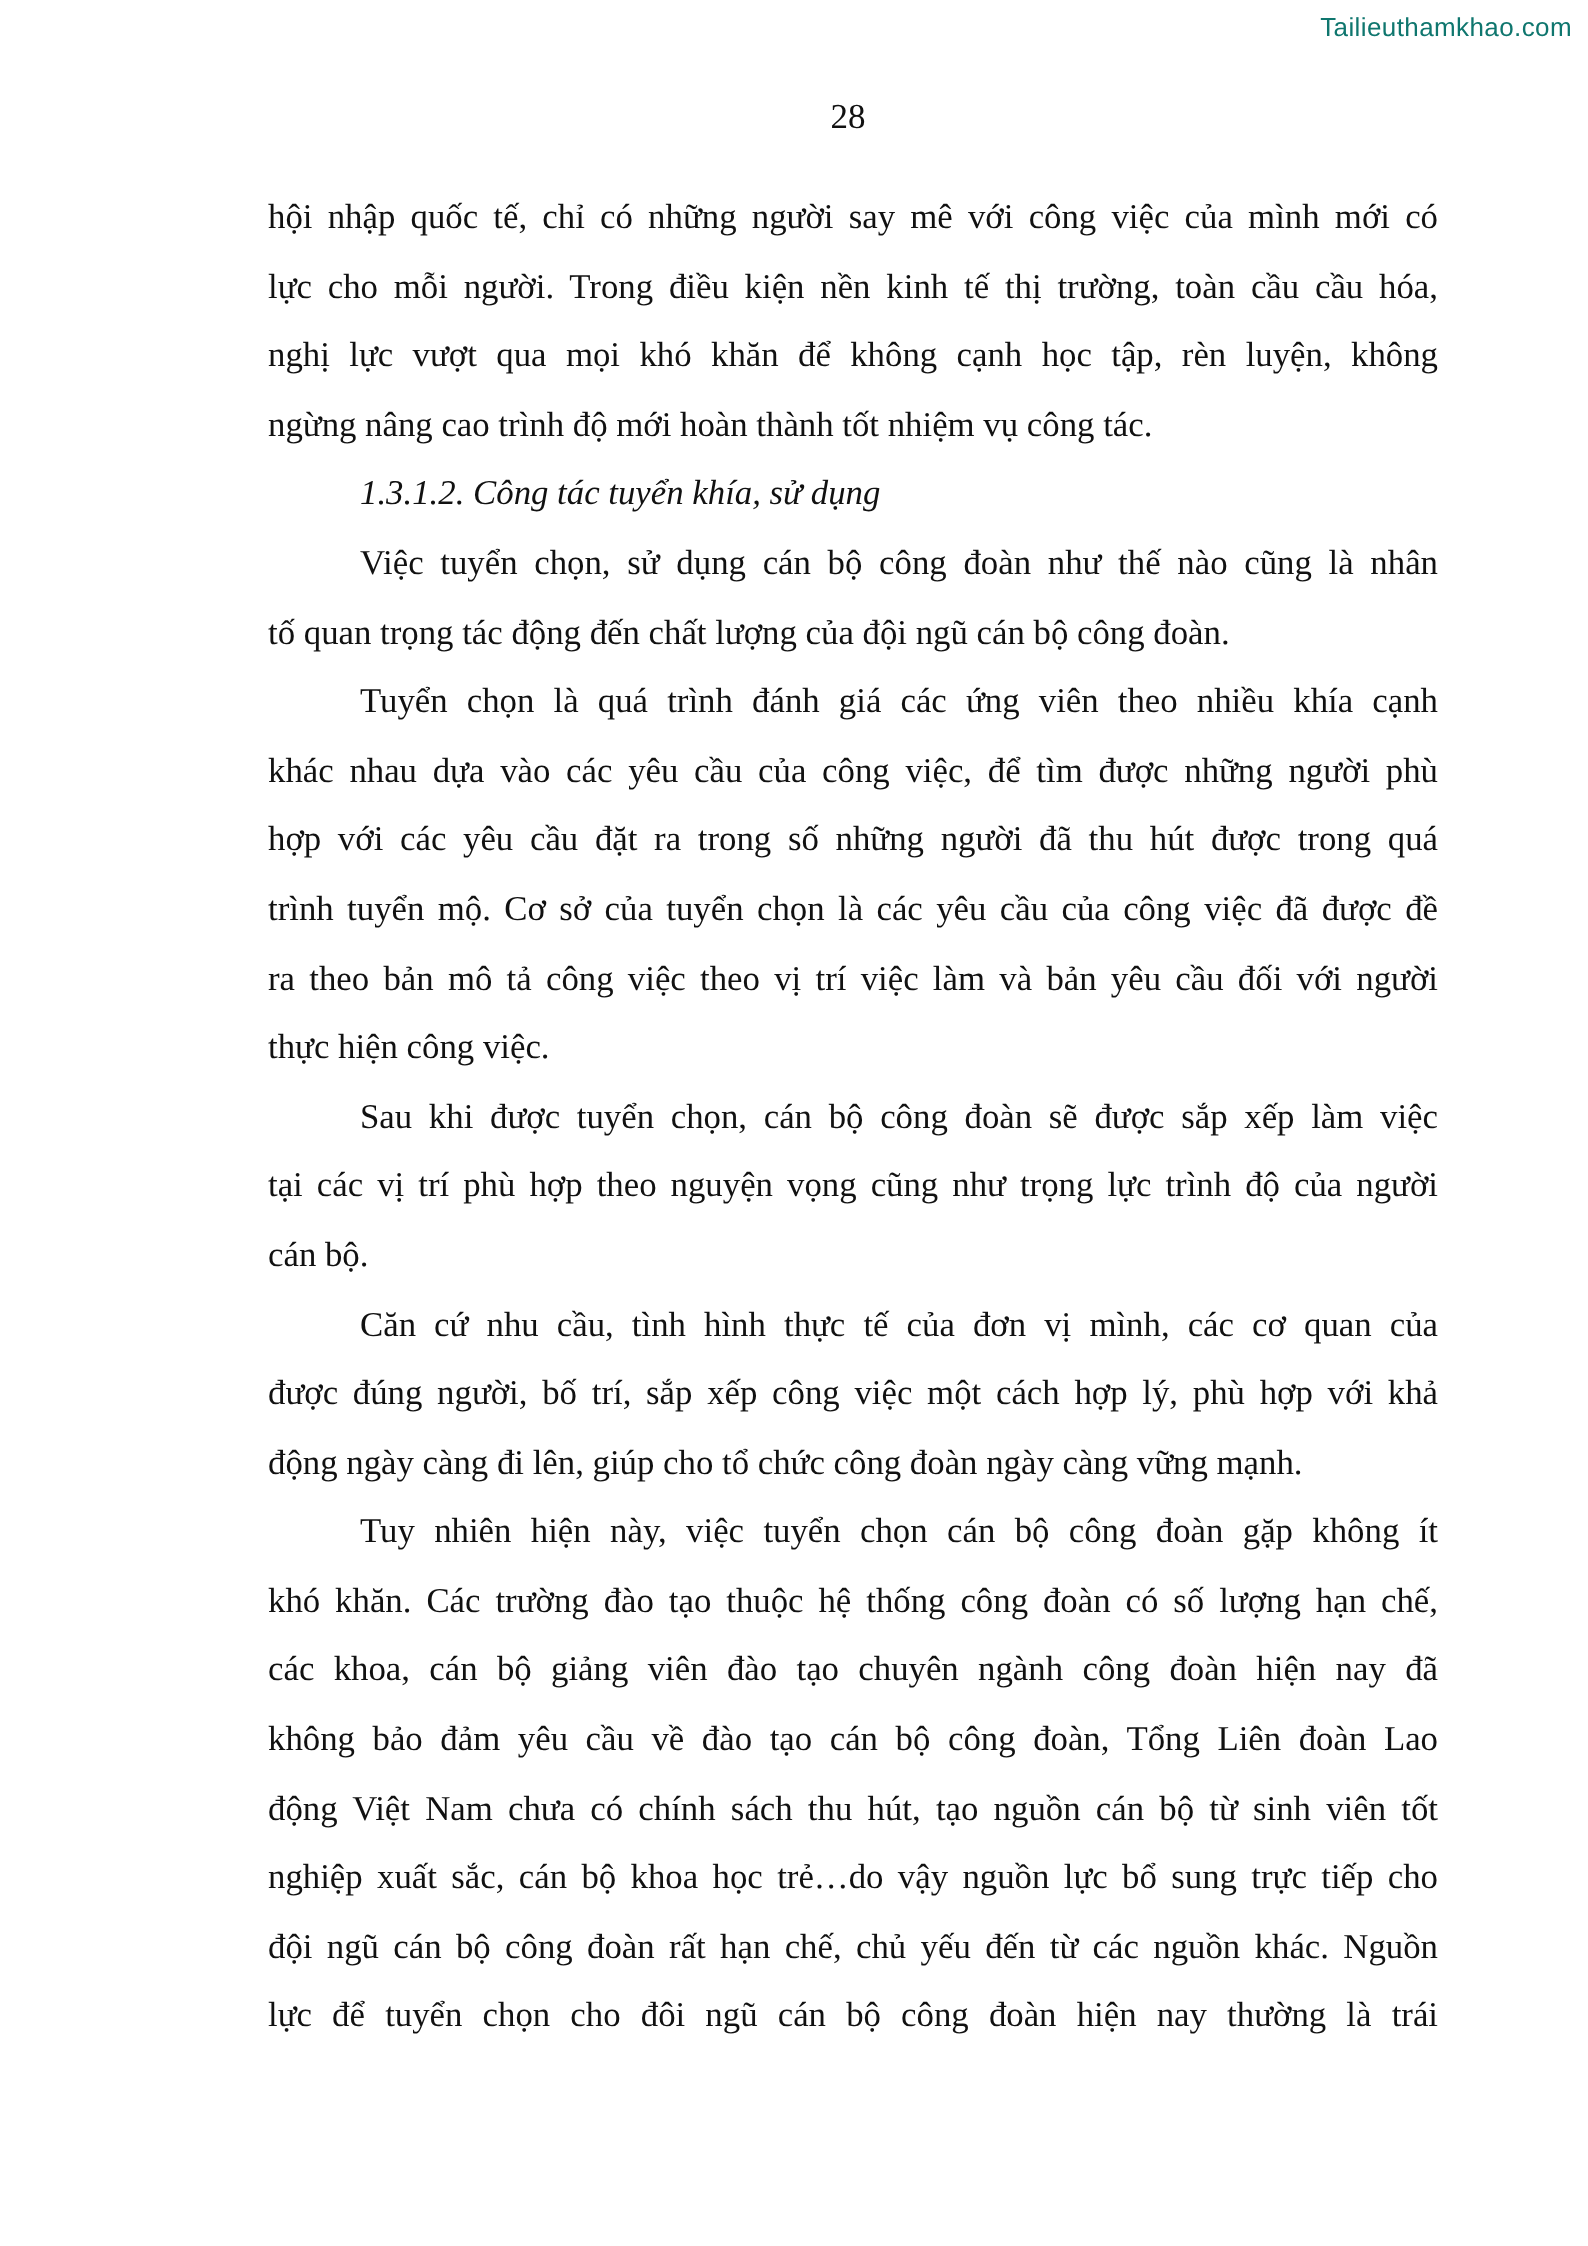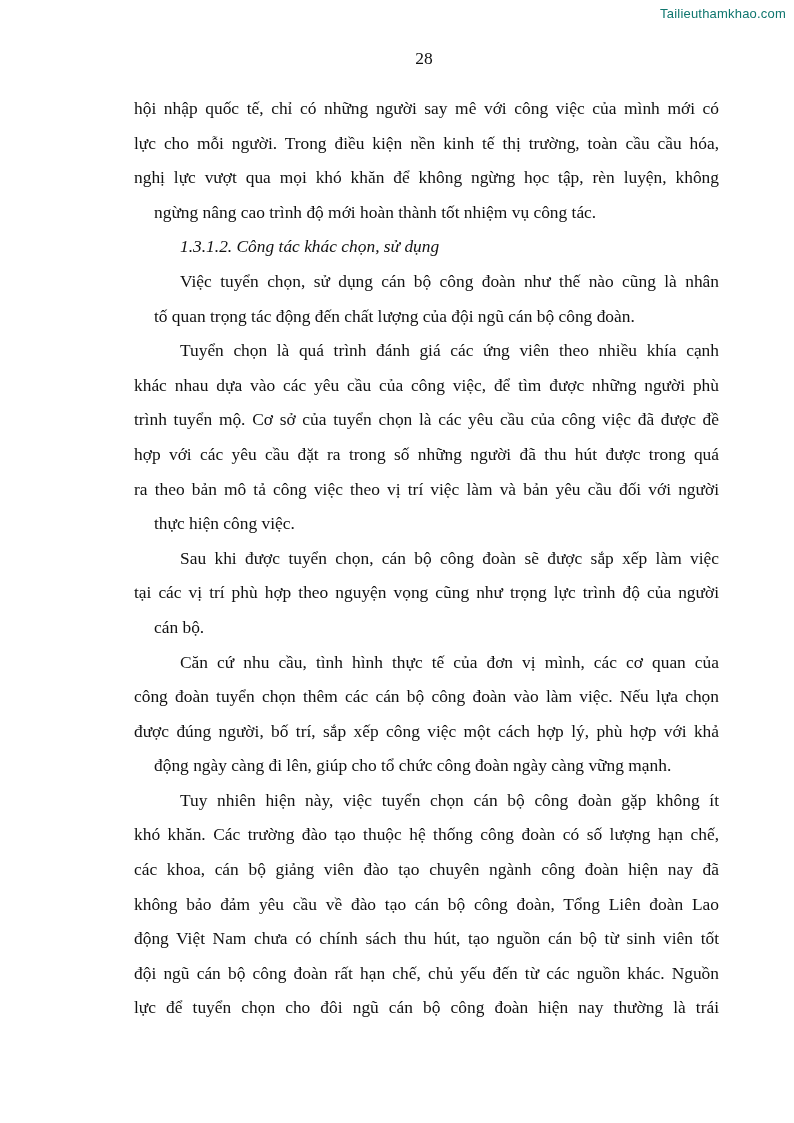--- a/index.html
+++ b/index.html
@@ -42,21 +42,20 @@
       display: block;
       height: 34.6px;
       line-height: 34.6px;
       font-size: 17.4px;
       white-space: nowrap;
       text-align: justify;
       text-align-last: justify;
     }
     .line.last {
       text-align-last: left;
-      margin-left: 20px;
     }
     .line.indent {
       padding-left: 46px;
     }
     .line.heading {
       font-style: italic;
       text-align-last: left;
     }
   </style>
 </head>
@@ -64,57 +63,57 @@
 
 <div class="watermark">Tailieuthamkhao.com</div>
 
 <div class="page-number">28</div>
 
 <div class="body-text">
 
   <div>
     <span class="line">hội nhập quốc tế, chỉ có những người say mê với công việc của mình mới có</span>
     <span class="line">lực cho mỗi người. Trong điều kiện nền kinh tế thị trường, toàn cầu cầu hóa,</span>
-    <span class="line">nghị lực vượt qua mọi khó khăn để không ngừng học tập, rèn luyện, không</span>
+    <span class="line">nghị lực vượt qua mọi khó khăn để không cạnh học tập, rèn luyện, không</span>
     <span class="line last">ngừng nâng cao trình độ mới hoàn thành tốt nhiệm vụ công tác.</span>
   </div>
 
   <div>
-    <span class="line heading indent">1.3.1.2. Công tác khác chọn, sử dụng</span>
+    <span class="line heading indent">1.3.1.2. Công tác tuyển khía, sử dụng</span>
   </div>
 
   <div>
     <span class="line indent">Việc tuyển chọn, sử dụng cán bộ công đoàn như thế nào cũng là nhân</span>
     <span class="line last">tố quan trọng tác động đến chất lượng của đội ngũ cán bộ công đoàn.</span>
   </div>
 
   <div>
     <span class="line indent">Tuyển chọn là quá trình đánh giá các ứng viên theo nhiều khía cạnh</span>
     <span class="line">khác nhau dựa vào các yêu cầu của công việc, để tìm được những người phù</span>
+    <span class="line">hợp với các yêu cầu đặt ra trong số những người đã thu hút được trong quá</span>
     <span class="line">trình tuyển mộ. Cơ sở của tuyển chọn là các yêu cầu của công việc đã được đề</span>
-    <span class="line">hợp với các yêu cầu đặt ra trong số những người đã thu hút được trong quá</span>
     <span class="line">ra theo bản mô tả công việc theo vị trí việc làm và bản yêu cầu đối với người</span>
     <span class="line last">thực hiện công việc.</span>
   </div>
 
   <div>
     <span class="line indent">Sau khi được tuyển chọn, cán bộ công đoàn sẽ được sắp xếp làm việc</span>
     <span class="line">tại các vị trí phù hợp theo nguyện vọng cũng như trọng lực trình độ của người</span>
     <span class="line last">cán bộ.</span>
   </div>
 
   <div>
     <span class="line indent">Căn cứ nhu cầu, tình hình thực tế của đơn vị mình, các cơ quan của</span>
-    <span class="line">công đoàn tuyển chọn thêm các cán bộ công đoàn vào làm việc. Nếu lựa chọn</span>
     <span class="line">được đúng người, bố trí, sắp xếp công việc một cách hợp lý, phù hợp với khả</span>
     <span class="line last">động ngày càng đi lên, giúp cho tổ chức công đoàn ngày càng vững mạnh.</span>
   </div>
 
   <div>
     <span class="line indent">Tuy nhiên hiện này, việc tuyển chọn cán bộ công đoàn gặp không ít</span>
     <span class="line">khó khăn. Các trường đào tạo thuộc hệ thống công đoàn có số lượng hạn chế,</span>
     <span class="line">các khoa, cán bộ giảng viên đào tạo chuyên ngành công đoàn hiện nay đã</span>
     <span class="line">không bảo đảm yêu cầu về đào tạo cán bộ công đoàn, Tổng Liên đoàn Lao</span>
     <span class="line">động Việt Nam chưa có chính sách thu hút, tạo nguồn cán bộ từ sinh viên tốt</span>
+    <span class="line">nghiệp xuất sắc, cán bộ khoa học trẻ…do vậy nguồn lực bổ sung trực tiếp cho</span>
     <span class="line">đội ngũ cán bộ công đoàn rất hạn chế, chủ yếu đến từ các nguồn khác. Nguồn</span>
     <span class="line">lực để tuyển chọn cho đôi ngũ cán bộ công đoàn hiện nay thường là trái</span>
   </div>
 </div>
 
 </body></html>

